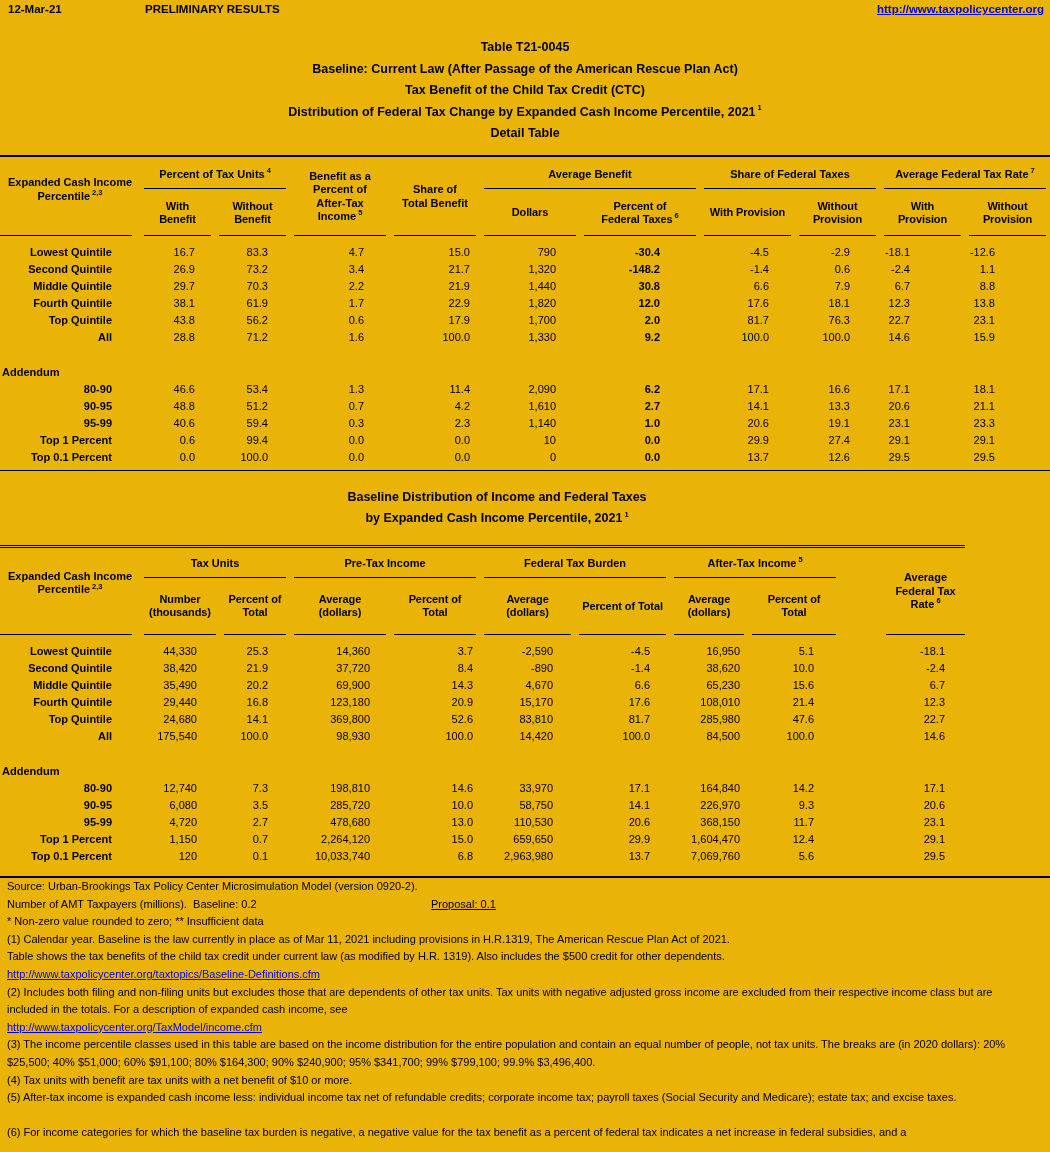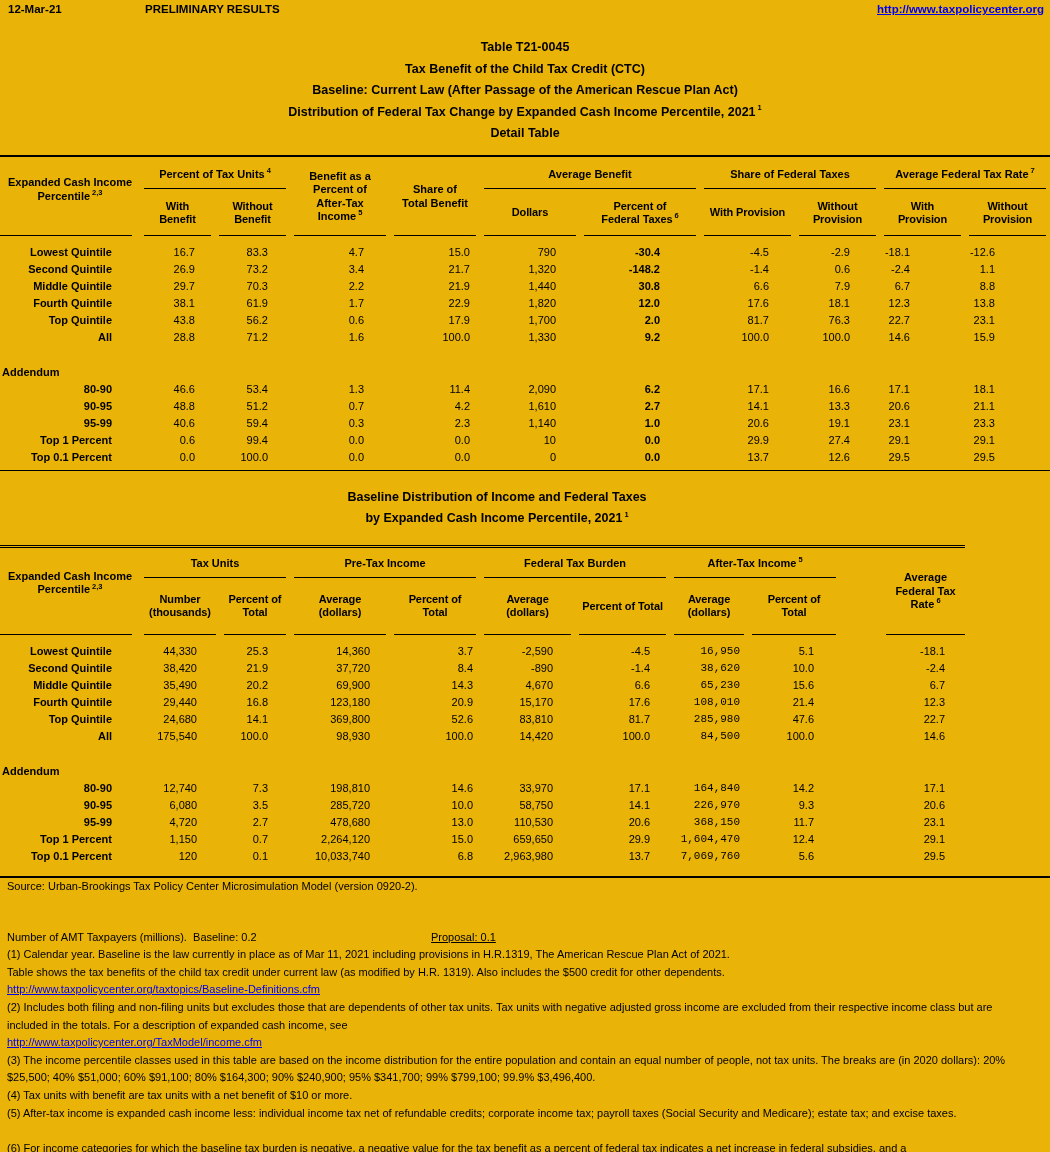--- a/index.html
+++ b/index.html
@@ -66,53 +66,53 @@
   #table1 td.c6 { padding-right:40px;font-weight:bold; }
   #table1 td.c7 { padding-right:26px; }
   #table1 td.c8 { padding-right:30px;margin-top:33px; }
   #table1 td.c9 { padding-right:55px; }
   #table1 td.c10 { padding-right:55px; }
 
   #table2 td.c1 { padding-right:23px; }
   #table2 td.c2 { padding-right:22px; }
   #table2 td.c4 { padding-right:7px; }
   #table2 td.c5 { padding-right:22px; }
-  #table2 td.c7 { padding-right:8px;font-family:Liberation Mono, monospace; }
+  #table2 td.c7 { padding-right:8px; }
   #table2 td.c8 { padding-right:26px; }
 
   tr.sp8 td { height:8px; }
   tr.sp6 td { height:6px; }
   tr.sp4 td { height:4px; }
   tr.blank td { height:18px; }
   tr.add-label td { height:17px; text-align:left; padding-left:2px; font-weight:bold; font-size:11px; }
 
   
   .heavy-rule { position:absolute; top:876px; left:0; width:1050px; border-top:2.5px solid #000; }
   .notes { position:absolute; top:878px; left:7px; width:1005px; font-size:11px; line-height:17.6px; }
-  .notes .amt-line { position:relative;margin-top:33px; }
+  .notes .amt-line { position:relative; }
   .notes .prewrap { white-space:pre-wrap; }
   .notes .proposal { position:absolute; left:424px; top:0;text-decoration:underline; }
   .note-link { color:var(--link,#0000EE); text-decoration:underline; display:inline-block; }
   .note6 { margin-top:17.6px; }
 </style>
 </head>
 <body>
 
 <div class="page">
 
   <div class="top-bar">
     <span class="date">12-Mar-21</span>
     <span class="prelim">PRELIMINARY RESULTS</span>
     <a class="top-link" href="#">http://www.taxpolicycenter.org</a>
   </div>
 
   <div class="title-block">
     <div>Table T21-0045</div>
+    <div>Baseline: Current Law (After Passage of the American Rescue Plan Act)</div>
     <div>Tax Benefit of the Child Tax Credit (CTC)</div>
-    <div>Baseline: Current Law (After Passage of the American Rescue Plan Act)</div>
     <div><span>Distribution of Federal Tax Change by Expanded Cash Income Percentile, 2021</span><sup>1</sup></div>
     <div>Detail Table</div>
   </div>
 
   <table id="table1">
     <colgroup>
       <col style="width:140px">
         <col style="width:75px">
         <col style="width:75px">
         <col style="width:100px">
@@ -520,20 +520,21 @@
   </table>
 
   <div class="heavy-rule"></div>
 
   <div class="notes">
     <div>Source: Urban-Brookings Tax Policy Center Microsimulation Model (version 0920-2).</div>
     <div class="amt-line">
       <span class="prewrap">Number of AMT Taxpayers (millions).  Baseline: 0.2</span>
       <span class="proposal">Proposal: 0.1</span>
     </div>
+    <div>* Non-zero value rounded to zero; ** Insufficient data</div>
     <div>(1) Calendar year. Baseline is the law currently in place as of Mar 11, 2021 including provisions in H.R.1319, The American Rescue Plan Act of 2021.</div>
     <div>Table shows the tax benefits of the child tax credit under current law (as modified by H.R. 1319). Also includes the $500 credit for other dependents.</div>
     <div><a class="note-link" href="#">http://www.taxpolicycenter.org/taxtopics/Baseline-Definitions.cfm</a></div>
     <div>(2) Includes both filing and non-filing units but excludes those that are dependents of other tax units. Tax units with negative adjusted gross income are excluded from their respective income class but are included in the totals. For a description of expanded cash income, see</div>
     <div><a class="note-link" href="#">http://www.taxpolicycenter.org/TaxModel/income.cfm</a></div>
     <div>(3) The income percentile classes used in this table are based on the income distribution for the entire population and contain an equal number of people, not tax units. The breaks are (in 2020 dollars): 20% $25,500; 40% $51,000; 60% $91,100; 80% $164,300; 90% $240,900; 95% $341,700; 99% $799,100; 99.9% $3,496,400.</div>
     <div>(4) Tax units with benefit are tax units with a net benefit of $10 or more.</div>
     <div>(5) After-tax income is expanded cash income less: individual income tax net of refundable credits; corporate income tax; payroll taxes (Social Security and Medicare); estate tax; and excise taxes.</div>
     <div class="note6">(6) For income categories for which the baseline tax burden is negative, a negative value for the tax benefit as a percent of federal tax indicates a net increase in federal subsidies, and a</div>
   </div>

